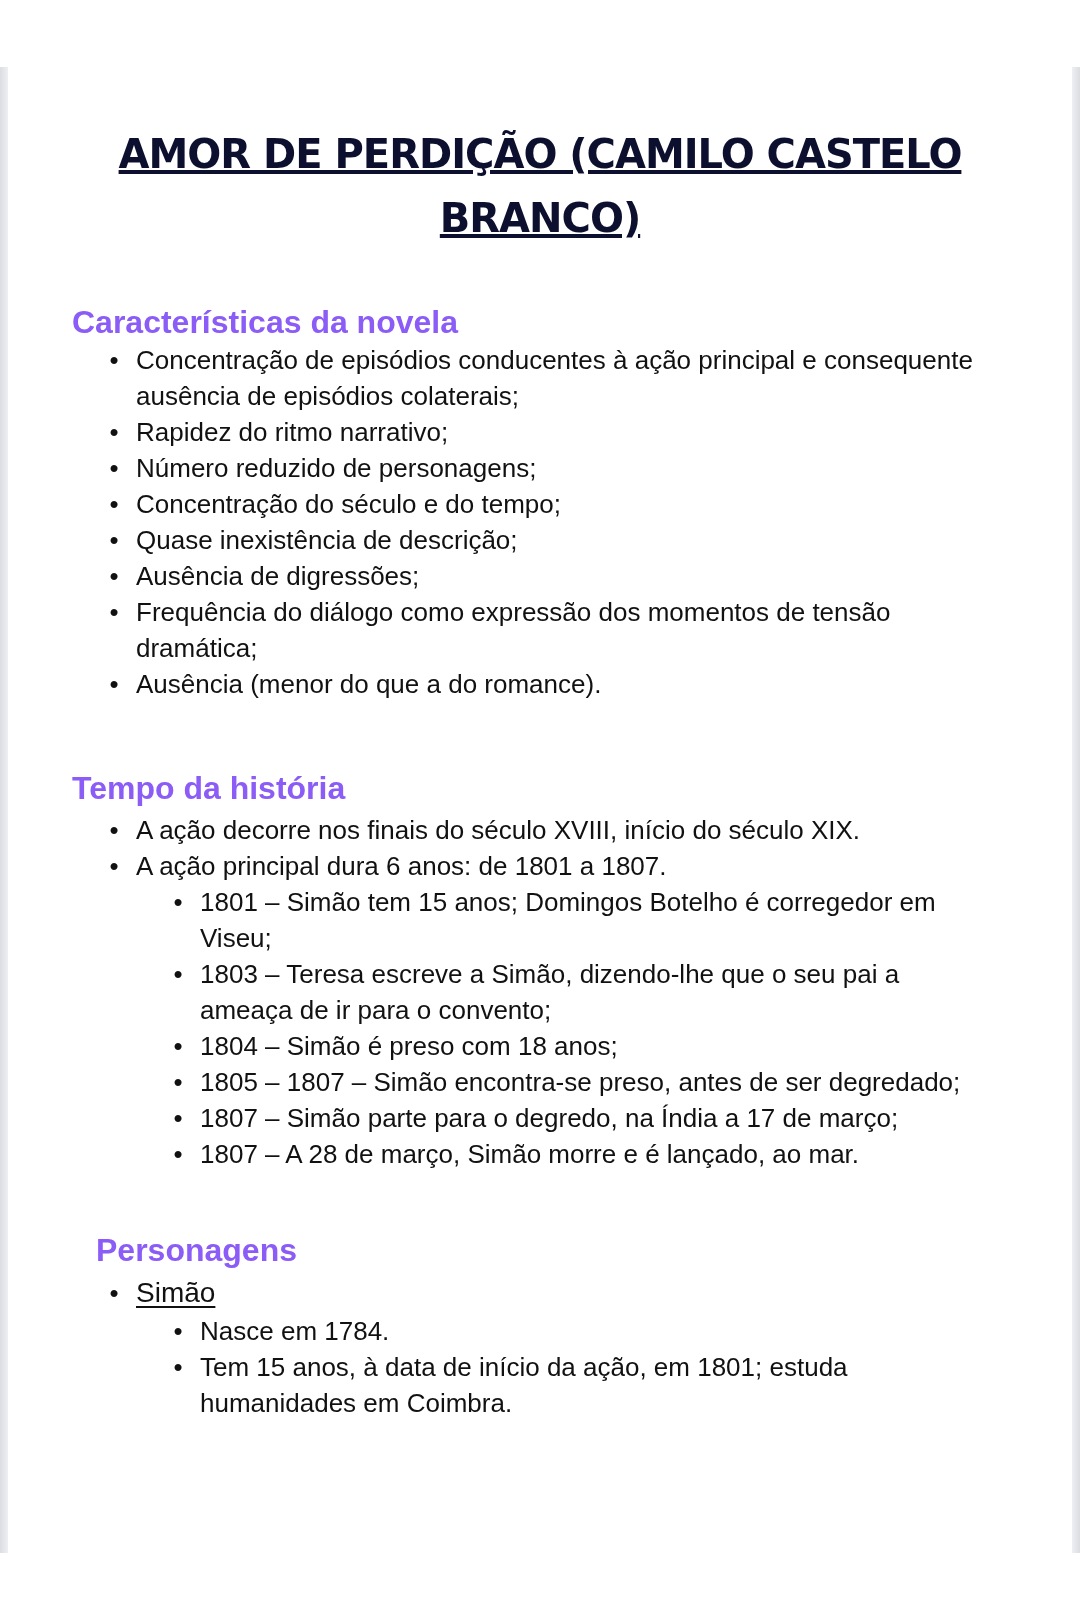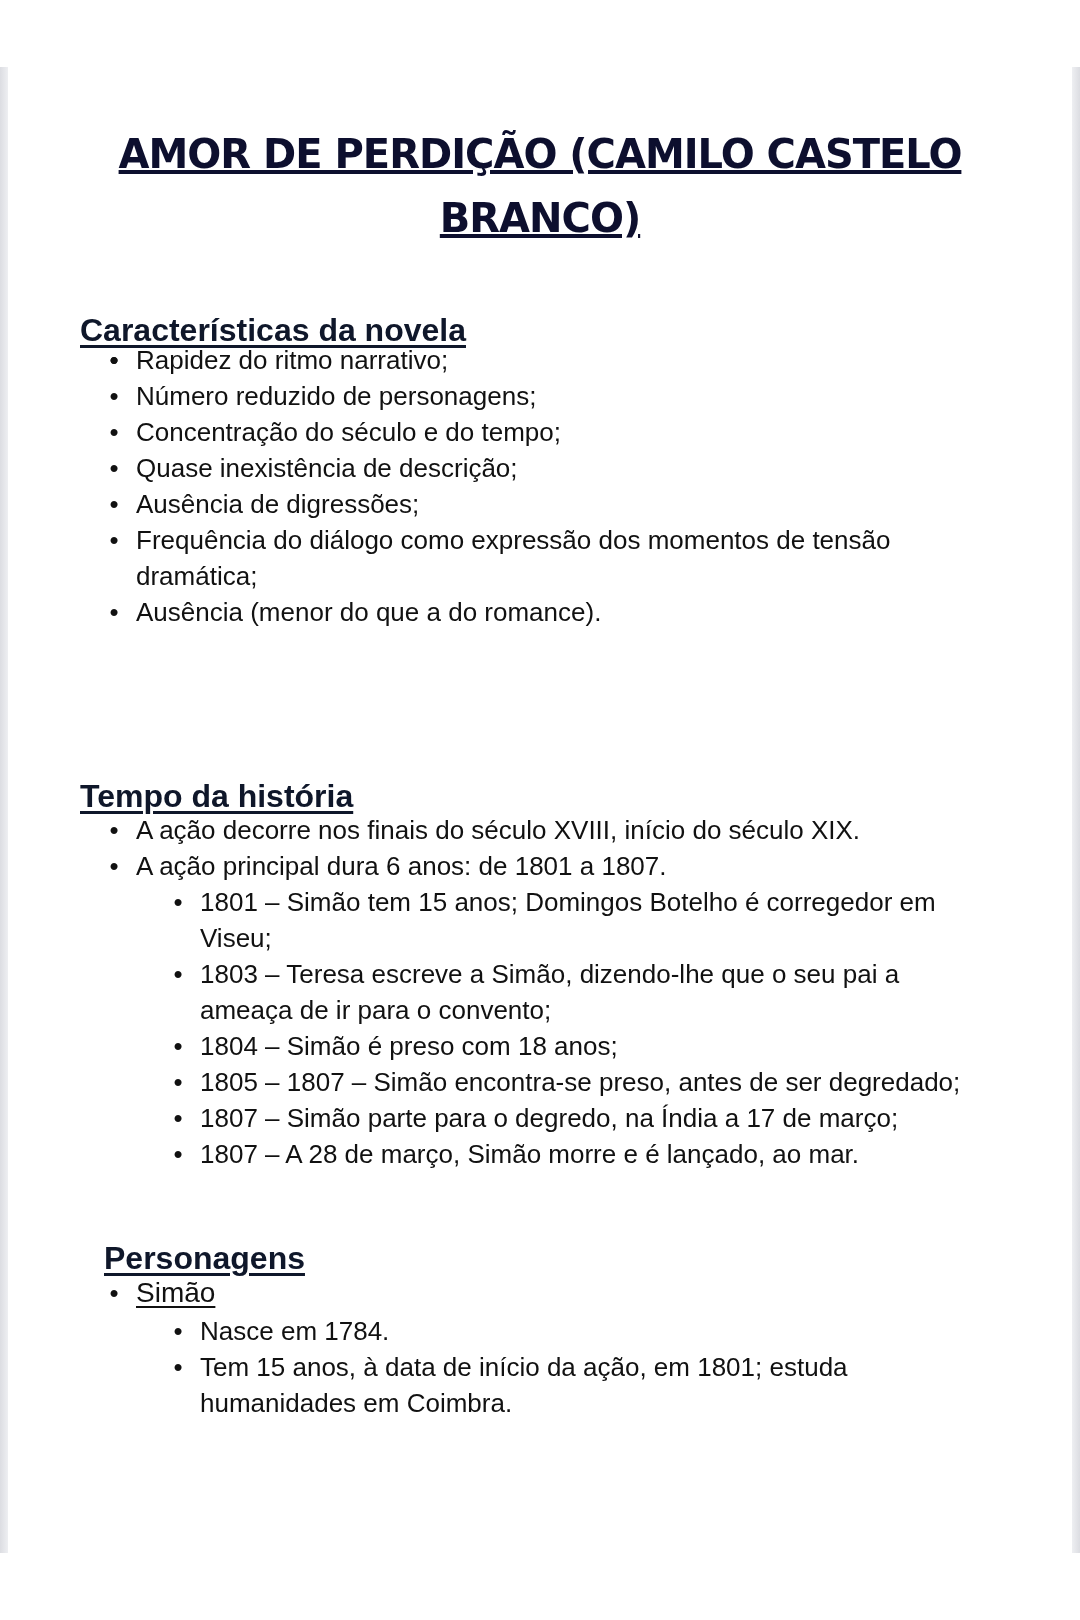--- a/index.html
+++ b/index.html
@@ -8,24 +8,24 @@
     .edge.left { left: 0; }
     .edge.right { right: 0; background: linear-gradient(to left, #dcdde2, #eeeff2); }
     .page { position: absolute; left: 0; top: 0; width: 1080px; }
     .title {
       position: absolute; top: 122px; left: 60px; width: 960px;
       text-align: center; color: #0d0f2e;
       font-family: "DejaVu Sans", sans-serif; font-weight: bold;
       font-size: 40px; line-height: 64px; letter-spacing: -1px;
     }
     .section-heading {
-      position: absolute; left: 72px; color: #0f172a;
+      position: absolute; left: 72px; color: #8b5cf6;
       font-weight: bold; font-size: 32px; line-height: 40px;
-      text-decoration: underline; text-decoration-thickness: 3px; text-underline-offset: 4px;
-      margin: 8px;
+      text-decoration-thickness: 3px; text-underline-offset: 4px;
+      margin: 0;
     }
     ul { list-style: none; margin: 0; padding: 0; }
     .list { position: absolute; left: 100px; width: 880px; }
     .item { position: relative; padding-left: 36px; font-size: 26px; line-height: 36px; color: #111111; }
     .item .bullet { position: absolute; left: 4px; top: 0; width: 20px; text-align: center; }
     .sub { margin-left: 64px; }
     .sub .item { padding-left: 36px; }
     .bold-under { font-weight: normal; text-decoration: underline; text-decoration-thickness: 2px; text-underline-offset: 4px; font-size: 28px; }
   </style>
 </head>
@@ -36,21 +36,21 @@
 
 <div class="page">
 
   <h1 class="title" style="margin:0;text-decoration:underline;">
     <span>AMOR DE PERDIÇÃO (CAMILO CASTELO</span><br>
     <span>BRANCO)</span>
   </h1>
 
   <h2 class="section-heading" style="top:302px;">Características da novela</h2>
   <ul class="list" style="top:342px;">
-    <li class="item"><span class="bullet">•</span></li>
+    <li class="item"><span class="bullet">•</span><span>Concentração de episódios conducentes à ação principal e consequente ausência de episódios colaterais;</span></li>
     <li class="item"><span class="bullet">•</span><span>Rapidez do ritmo narrativo;</span></li>
     <li class="item"><span class="bullet">•</span><span>Número reduzido de personagens;</span></li>
     <li class="item"><span class="bullet">•</span><span>Concentração do século e do tempo;</span></li>
     <li class="item"><span class="bullet">•</span><span>Quase inexistência de descrição;</span></li>
     <li class="item"><span class="bullet">•</span><span>Ausência de digressões;</span></li>
     <li class="item"><span class="bullet">•</span><span>Frequência do diálogo como expressão dos momentos de tensão dramática;</span></li>
     <li class="item"><span class="bullet">•</span><span>Ausência (menor do que a do romance).</span></li>
   </ul>
 
   <h2 class="section-heading" style="top:768px;">Tempo da história</h2>

